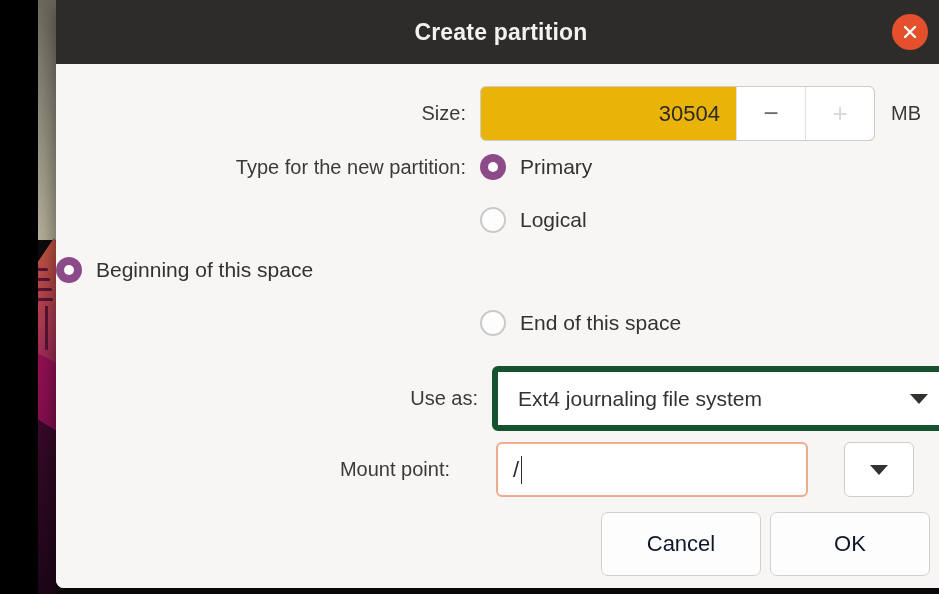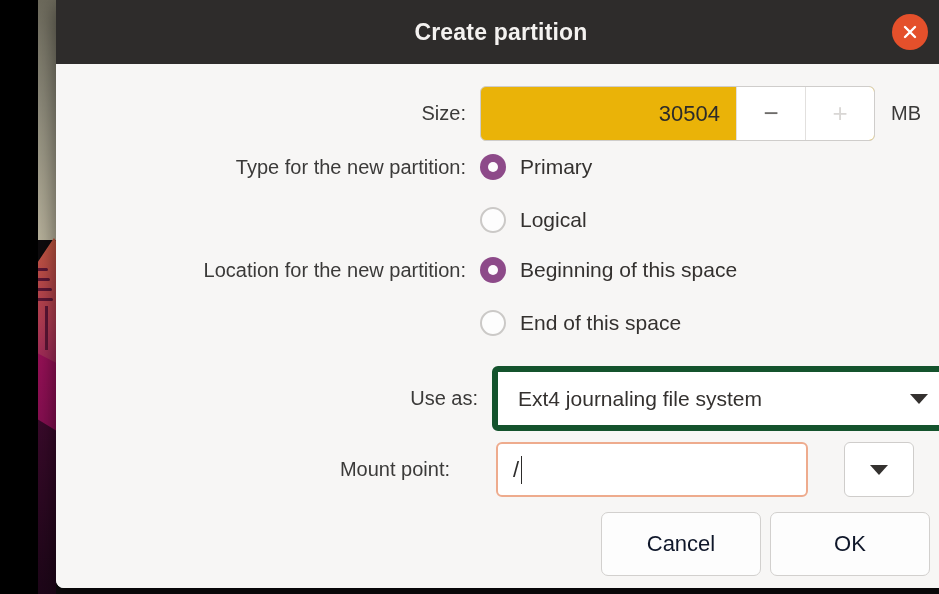--- a/index.html
+++ b/index.html
@@ -387,21 +387,20 @@
 
       <div class="row" id="row-logical">
         <div class="label radio-label-col"></div>
         <div class="radio-opt">
           <span class="radio off"></span>
           <span class="radio-text">Logical</span>
         </div>
       </div>
 
       <div class="row" id="row-location">
-        <div class="label radio-label-col">Location for the new partition:</div>
         <div class="radio-opt">
           <span class="radio on"></span>
           <span class="radio-text">Beginning of this space</span>
         </div>
       </div>
 
       <div class="row" id="row-end">
         <div class="label radio-label-col"></div>
         <div class="radio-opt">
           <span class="radio off"></span>

